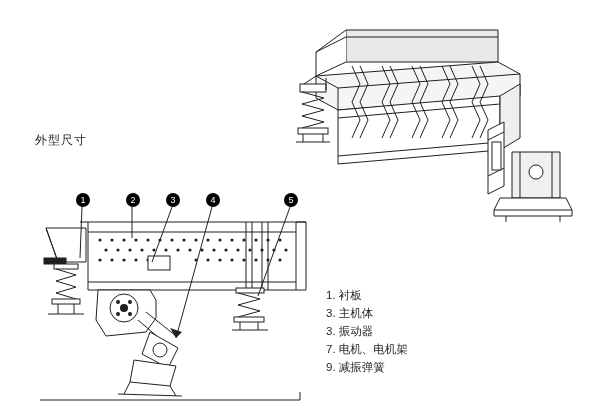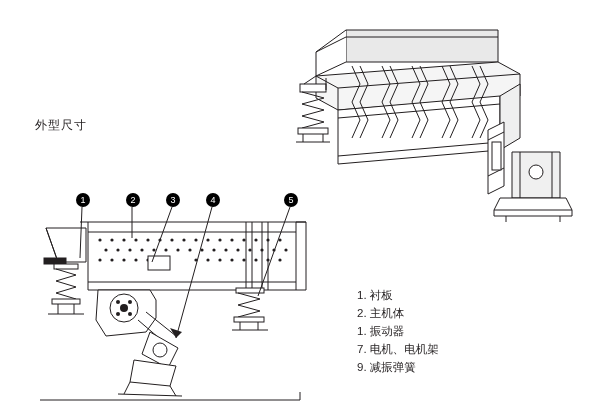--- a/index.html
+++ b/index.html
@@ -18,37 +18,36 @@
     overflow: hidden;
   }
   #page svg {
     position: absolute;
     left: 0;
     top: 0;
   }
   .label-title {
     position: absolute;
     left: 35px;
-    top: 117px;
+    top: 132px;
     font-size: 12px;
     color: #231f20;
     letter-spacing: 1px;
     white-space: nowrap;
   }
   .legend {
     position: absolute;
     left: 326px;
     top: 286px;
     font-size: 11.5px;
     color: #231f20;
     line-height: 18px;
   }
   .legend div {
     white-space: nowrap;
-    margin-left: 31px;
   }
   .callout {
     position: absolute;
     width: 14px;
     height: 14px;
     border-radius: 50%;
     background: #000000;
     color: #ffffff;
     font-size: 9px;
     line-height: 14px;
@@ -260,19 +259,19 @@
   <div class="label-title">外型尺寸</div>
 
   <div class="callout" style="left:76px; top:193px;">1</div>
   <div class="callout" style="left:126px; top:193px;">2</div>
   <div class="callout" style="left:166px; top:193px;">3</div>
   <div class="callout" style="left:206px; top:193px;">4</div>
   <div class="callout" style="left:284px; top:193px;">5</div>
 
   <div class="legend">
     <div>1. 衬板</div>
-    <div>2. 主机体</div>
-    <div>1. 振动器</div>
+    <div>3. 主机体</div>
+    <div>3. 振动器</div>
     <div>7. 电机、电机架</div>
     <div>9. 减振弹簧</div>
   </div>
 
 </div>
 
 </body></html>

